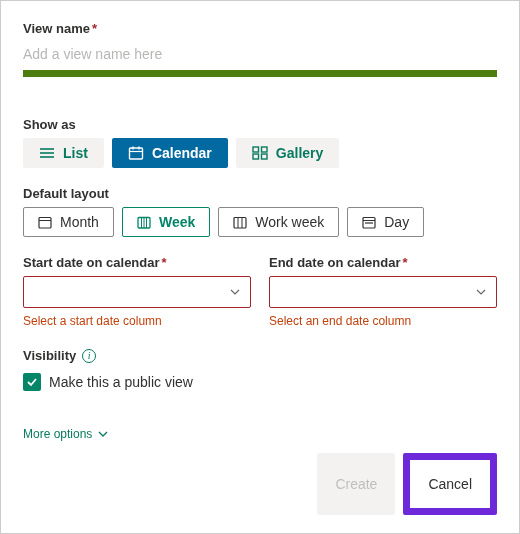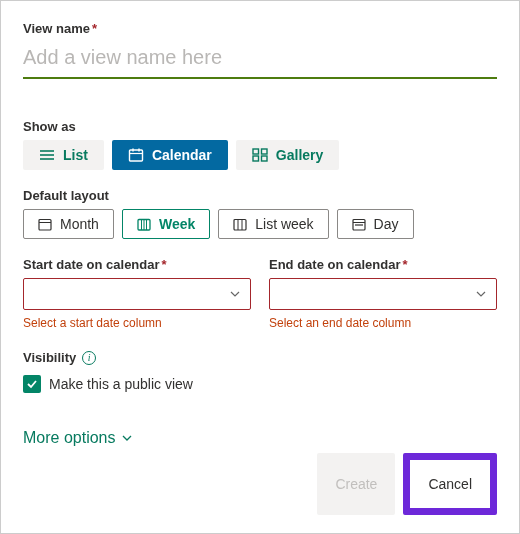--- a/index.html
+++ b/index.html
@@ -7,22 +7,22 @@
   .dialog {
     width: 520px; height: 534px; border: 1px solid #ccc;
     padding: 20px 22px; position: relative; background: #fff;
   }
   .header { display: flex; justify-content: space-between; align-items: center; margin-bottom: 16px; }
   .title { font-size: 20px; font-weight: 600; color: #222; }
   .close { width: 16px; height: 16px; cursor: pointer; color: #666; }
   .label { font-size: 13px; font-weight: 600; color: #323130; margin-bottom: 6px; }
   .req { color: #a4262c; margin-left: 2px; }
   .view-name-input {
-    width: 100%; border: none; border-bottom: 2px solid #4d7c0f;
-    font-size: 20px; padding: 4px 0 8px 0; outline: none; color: #ef4444;
+    width: 100%; border: none; border-bottom: 7px solid #4d7c0f;
+    font-size: 14px; padding: 4px 0 8px 0; outline: none; color: #ef4444;
     margin-bottom: 22px; background: transparent;
   }
   .view-name-input::placeholder { color: #b9b7b5; }
   .section { margin-bottom: 18px; }
   .btn-row { display: flex; gap: 8px; }
   .seg-btn {
     display: inline-flex; align-items: center; gap: 8px;
     padding: 7px 16px; font-size: 14px; font-weight: 600;
     border: none; background: #f3f2f1; color: #077a5f; cursor: pointer;
     border-radius: 2px;
@@ -52,21 +52,21 @@
     font-size: 10px; color: #077a5f; font-style: italic; font-family: serif;
   }
   .checkbox-row { display: flex; align-items: center; gap: 8px; margin-top: 10px; }
   .checkbox {
     width: 18px; height: 18px; background: #038567; border-radius: 2px;
     display: flex; align-items: center; justify-content: center; cursor: pointer;
   }
   .cb-label { font-size: 14px; color: #323130; }
   .more-opts {
     display: inline-flex; align-items: center; gap: 6px;
-    color: #077a5f; font-size: 16px; font-weight: 400; cursor: pointer;
+    color: #077a5f; font-size: 12px; font-weight: 400; cursor: pointer;
     margin-top: 18px;
   }
   .footer {
     position: absolute; bottom: 18px; right: 22px;
     display: flex; gap: 8px;
   }
   .btn {
     padding: 16px 18px; font-size: 14px; border-radius: 2px;
     cursor: pointer; font-weight: 400;
   }
@@ -137,21 +137,21 @@
           <line x1="9.5" y1="1.5" x2="9.5" y2="12" stroke="currentColor" stroke-width="1"></line>
         </svg>
         <span>Week</span>
       </button>
       <button class="layout-btn">
         <svg width="14" height="13">
           <rect x="1" y="1.5" width="12" height="10.5" rx="1" fill="none" stroke="currentColor" stroke-width="1.2"></rect>
           <line x1="5" y1="1.5" x2="5" y2="12" stroke="currentColor" stroke-width="1"></line>
           <line x1="9" y1="1.5" x2="9" y2="12" stroke="currentColor" stroke-width="1"></line>
         </svg>
-        <span>List week</span>
+        <span>Work week</span>
       </button>
       <button class="layout-btn">
         <svg width="14" height="13">
           <rect x="1" y="1.5" width="12" height="10.5" rx="1" fill="none" stroke="currentColor" stroke-width="1.2"></rect>
           <line x1="1" y1="4.5" x2="13" y2="4.5" stroke="currentColor" stroke-width="1"></line>
           <rect x="3" y="6" width="8" height="2" fill="currentColor" opacity="0.6"></rect>
         </svg>
         <span>Day</span>
       </button>
     </div>

